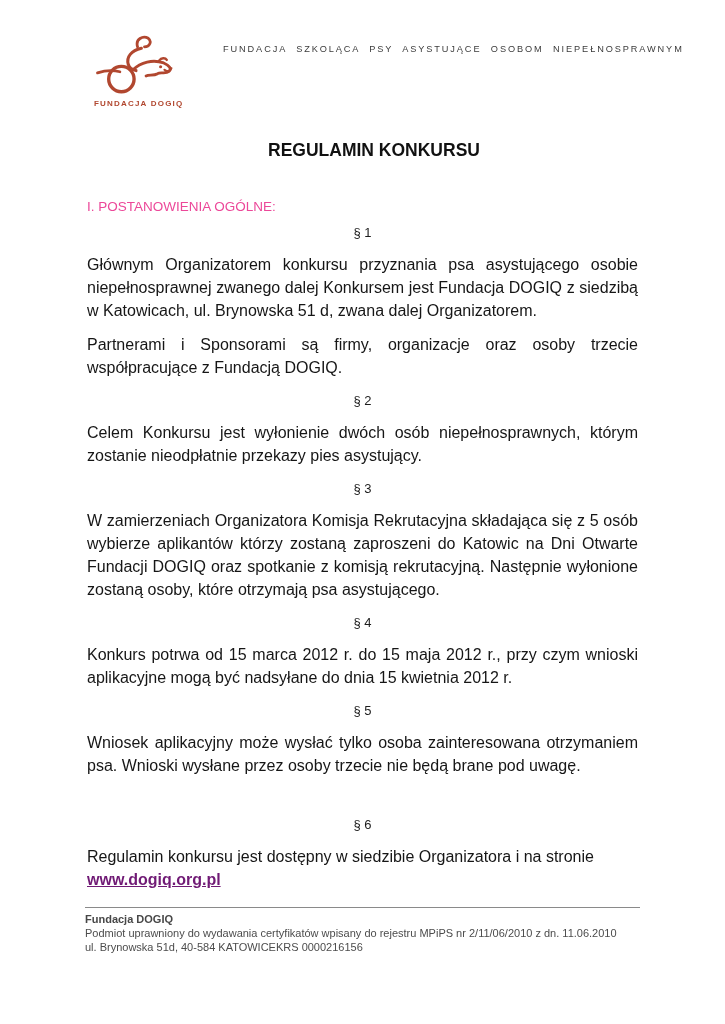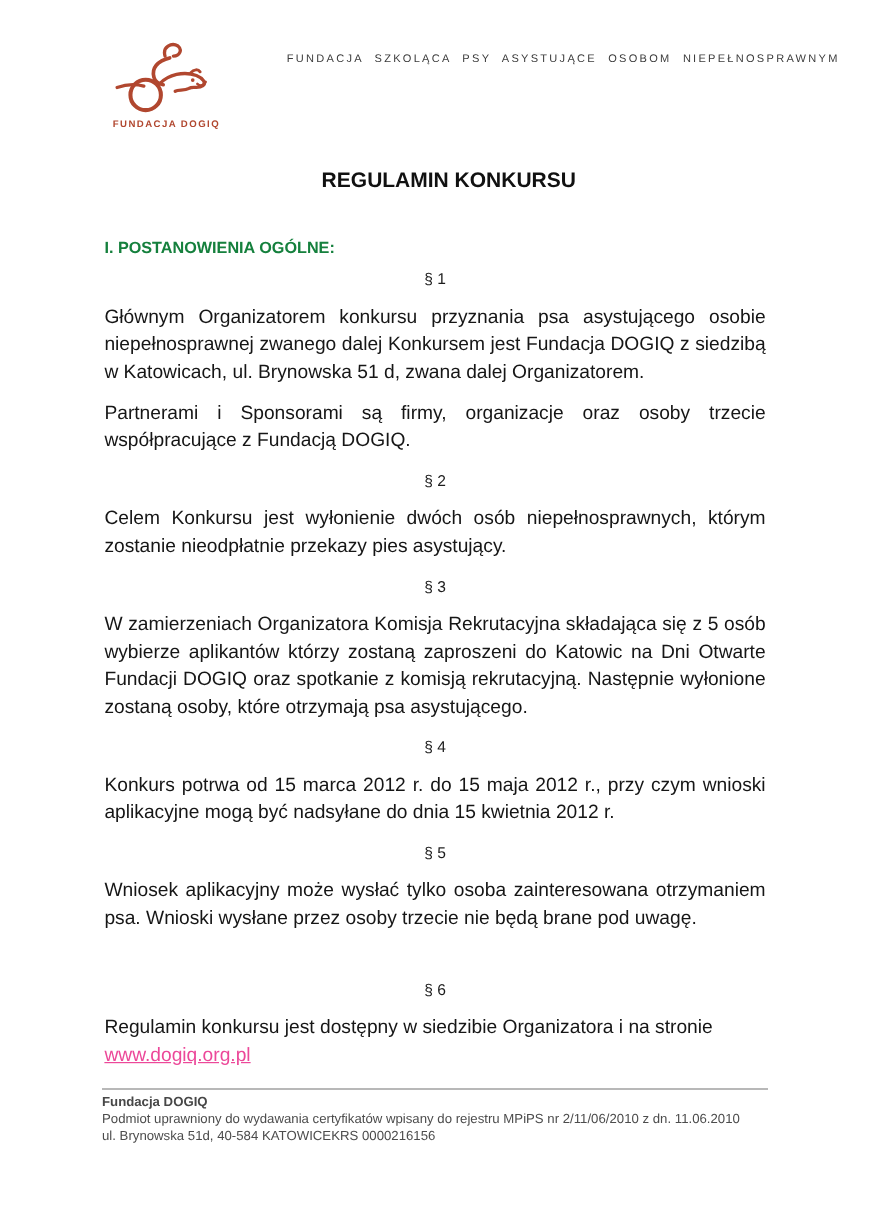--- a/index.html
+++ b/index.html
@@ -4,34 +4,34 @@
 <style>
   * { margin:0; padding:0; box-sizing:border-box; }
   html,body { background:#fff; }
   body { width:725px; height:1024px; font-family:"Liberation Sans", sans-serif; color:#161616; }
   .page { position:relative; width:725px; height:1024px; background:#ffffff; overflow:hidden; }
 
   
   .logo-block { position:absolute; left:94px; top:35px; width:84px; text-align:center; }
   .logo-drawing { display:block; margin:0 auto; }
   .logo-caption { display:block; margin-top:2px; font-size:8px; font-weight:bold; letter-spacing:1.2px; color:#b1472f; white-space:nowrap; }
-  .tagline { position:absolute; left:196px; top:44px; font-size:9.2px; letter-spacing:1.9px; word-spacing:5px; color:#3b3b3b; white-space:nowrap;padding-left:43px; }
+  .tagline { position:absolute; left:180px; top:44px; font-size:9.2px; letter-spacing:1.9px; word-spacing:5px; color:#3b3b3b; white-space:nowrap;padding-left:43px; }
 
   
   .doc-title { position:absolute; top:140px; left:0; width:725px; text-align:center; font-size:17.5px; font-weight:bold; color:#111;padding-left:23px; }
 
   
   .content { position:absolute; left:87px; top:199px; width:551px; }
-  .section-heading { font-size:13.5px; font-weight:bold; line-height:16px; color:#15803d; }
+  .section-heading { font-size:13.5px; font-weight:normal; line-height:16px; color:#ec4899; }
   .marker { text-align:center; font-size:13px; line-height:16px; margin:14px 0 12px; color:#1c1c1c; }
   .marker.first { margin-top:10px; }
   .marker.spaced { margin-top:40px; }
   .body-p { font-size:16px; line-height:23px; text-align:justify; margin:0 0 11px; }
   .body-p.no-justify { text-align:left; }
-  .doc-link { color:#ec4899; text-decoration:underline; }
+  .doc-link { color:#701a75; text-decoration:underline;font-weight:bold; }
 
   
   .footer { position:absolute; left:85px; top:907px; width:555px; border-top:1px solid #8a8a8a; padding-top:5px; font-size:11px; line-height:13.8px; color:#4c4c4c; }
   .footer-org { font-weight:bold; color:#474747; }
   .footer-row { display:flex; justify-content:flex-start; }
   .footer-right { text-align:right; margin-right:24px; white-space:nowrap; }
 </style>
 </head>
 <body>
 

